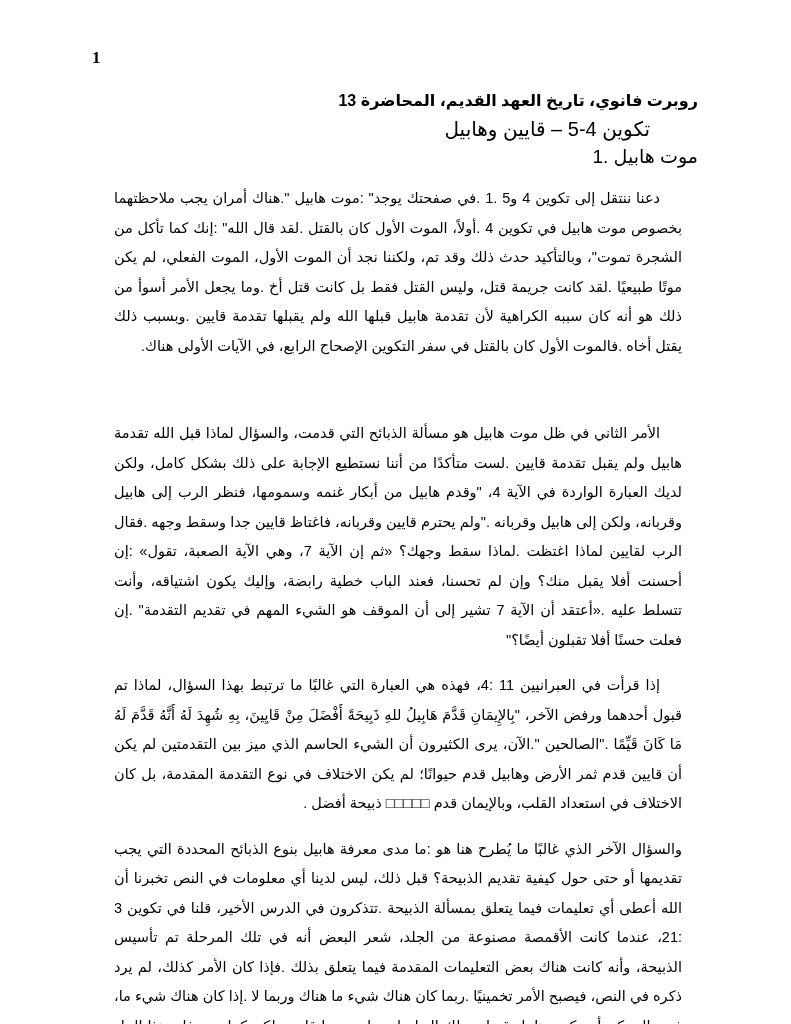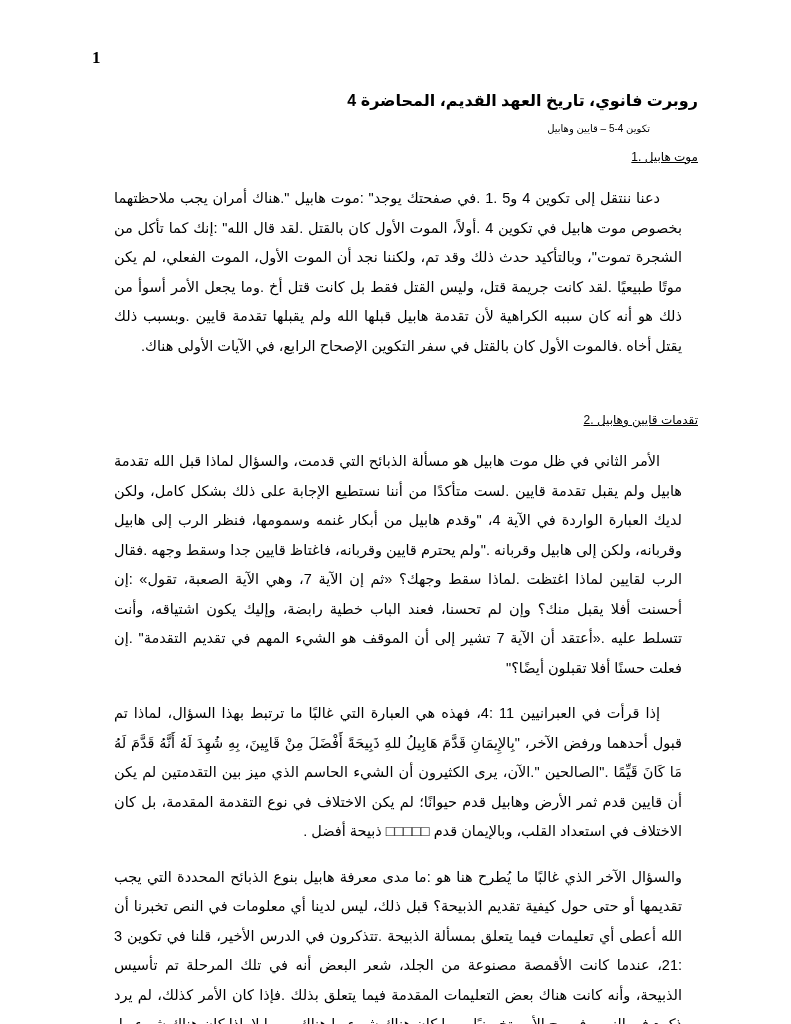--- a/index.html
+++ b/index.html
@@ -2,37 +2,36 @@
 <html><head>
 <meta charset="utf-8">
 <style>
   html, body { margin:0; padding:0; background:#ffffff; }
   body { width:791px; height:1024px; position:relative; overflow:hidden;
          font-family:"Liberation Sans", "DejaVu Sans", sans-serif; color:#000; }
   .page-num { position:absolute; left:92px; top:48px; font-family:"Liberation Serif", serif;
               font-weight:bold; font-size:17px; }
   .content { position:absolute; left:98px; top:90px; width:600px; direction:rtl; text-align:right; }
   .title { font-weight:bold; font-size:16px; line-height:22px; margin:0 0 0 0; padding-right:0; text-align:right; position:relative; right:0; }
-  .subtitle { font-size:10px; line-height:22px; margin:6px 0 0 0; padding-right:48px; }
-  .heading { font-size:12px; line-height:22px; margin:6px 0 0 0;text-decoration:underline; }
+  .subtitle { font-size:20px; line-height:22px; margin:6px 0 0 0; padding-right:48px; }
+  .heading { font-size:19px; line-height:22px; margin:6px 0 0 0; }
   .para { font-size:14.5px; line-height:29.5px; text-align:justify; text-align-last:right; margin:16px; }
   .indent { text-indent:22px; }
   .gap { height:26px; }
 </style>
 </head>
 <body>
 
 <div class="page-num">1</div>
 
 <div class="content">
-  <div class="title">روبرت فانوي، تاريخ العهد القديم، المحاضرة 4</div>
+  <div class="title">روبرت فانوي، تاريخ العهد القديم، المحاضرة 13</div>
   <div class="subtitle">تكوين 4-5 – قايين وهابيل</div>
 
   <div class="heading">موت هابيل .1</div>
   <p class="para indent">دعنا ننتقل إلى تكوين 4 و5 .1 .في صفحتك يوجد" :موت هابيل ".هناك أمران يجب ملاحظتهما بخصوص موت هابيل في تكوين 4 .أولاً، الموت الأول كان بالقتل .لقد قال الله" :إنك كما تأكل من الشجرة تموت"، وبالتأكيد حدث ذلك وقد تم، ولكننا نجد أن الموت الأول، الموت الفعلي، لم يكن موتًا طبيعيًا .لقد كانت جريمة قتل، وليس القتل فقط بل كانت قتل أخ .وما يجعل الأمر أسوأ من ذلك هو أنه كان سببه الكراهية لأن تقدمة هابيل قبلها الله ولم يقبلها تقدمة قايين .وبسبب ذلك يقتل أخاه .فالموت الأول كان بالقتل في سفر التكوين الإصحاح الرابع، في الآيات الأولى هناك.</p>
 
   <div class="gap"></div>
 
-  <div class="heading">تقدمات قايين وهابيل .2</div>
   <p class="para indent">الأمر الثاني في ظل موت هابيل هو مسألة الذبائح التي قدمت، والسؤال لماذا قبل الله تقدمة هابيل ولم يقبل تقدمة قايين .لست متأكدًا من أننا نستطيع الإجابة على ذلك بشكل كامل، ولكن لديك العبارة الواردة في الآية 4، "وقدم هابيل من أبكار غنمه وسمومها، فنظر الرب إلى هابيل وقربانه، ولكن إلى هابيل وقربانه ."ولم يحترم قايين وقربانه، فاغتاظ قايين جدا وسقط وجهه .فقال الرب لقايين لماذا اغتظت .لماذا سقط وجهك؟ «ثم إن الآية 7، وهي الآية الصعبة، تقول» :إن أحسنت أفلا يقبل منك؟ وإن لم تحسنا، فعند الباب خطية رابضة، وإليك يكون اشتياقه، وأنت تتسلط عليه .«أعتقد أن الآية 7 تشير إلى أن الموقف هو الشيء المهم في تقديم التقدمة" .إن فعلت حسنًا أفلا تقبلون أيضًا؟"</p>
   <p class="para indent">إذا قرأت في العبرانيين 11 :4، فهذه هي العبارة التي غالبًا ما ترتبط بهذا السؤال، لماذا تم قبول أحدهما ورفض الآخر، "بِالإِيمَانِ قَدَّمَ هَابِيلُ للهِ ذَبِيحَةً أَفْضَلَ مِنْ قَايِينَ، بِهِ شُهِدَ لَهُ أَنَّهُ قَدَّمَ لَهُ مَا كَانَ قَيِّمًا ."الصالحين ".الآن، يرى الكثيرون أن الشيء الحاسم الذي ميز بين التقدمتين لم يكن أن قايين قدم ثمر الأرض وهابيل قدم حيوانًا؛ لم يكن الاختلاف في نوع التقدمة المقدمة، بل كان الاختلاف في استعداد القلب، وبالإيمان قدم □□□□□ ذبيحة أفضل .</p>
   <p class="para">والسؤال الآخر الذي غالبًا ما يُطرح هنا هو :ما مدى معرفة هابيل بنوع الذبائح المحددة التي يجب تقديمها أو حتى حول كيفية تقديم الذبيحة؟ قبل ذلك، ليس لدينا أي معلومات في النص تخبرنا أن الله أعطى أي تعليمات فيما يتعلق بمسألة الذبيحة .تتذكرون في الدرس الأخير، قلنا في تكوين 3 :21، عندما كانت الأقمصة مصنوعة من الجلد، شعر البعض أنه في تلك المرحلة تم تأسيس الذبيحة، وأنه كانت هناك بعض التعليمات المقدمة فيما يتعلق بذلك .فإذا كان الأمر كذلك، لم يرد ذكره في النص، فيصبح الأمر تخمينيًا .ربما كان هناك شيء ما هناك وربما لا .إذا كان هناك شيء ما، فمن الممكن أن يكون هابيل قد اتبع تلك التعليمات ولم يتبعها قايين، لكن كما ترى فإن هذا البناء برمته هو تخميني إلى حد ما.</p>
 </div>
 
 </body></html>

